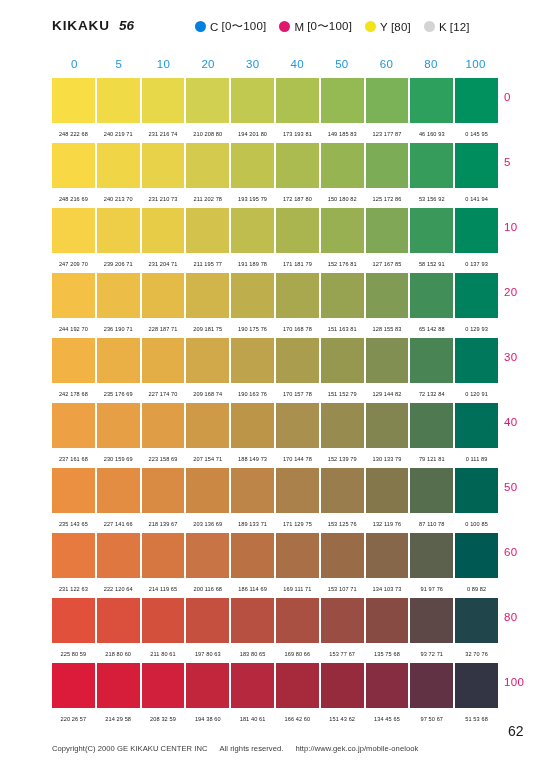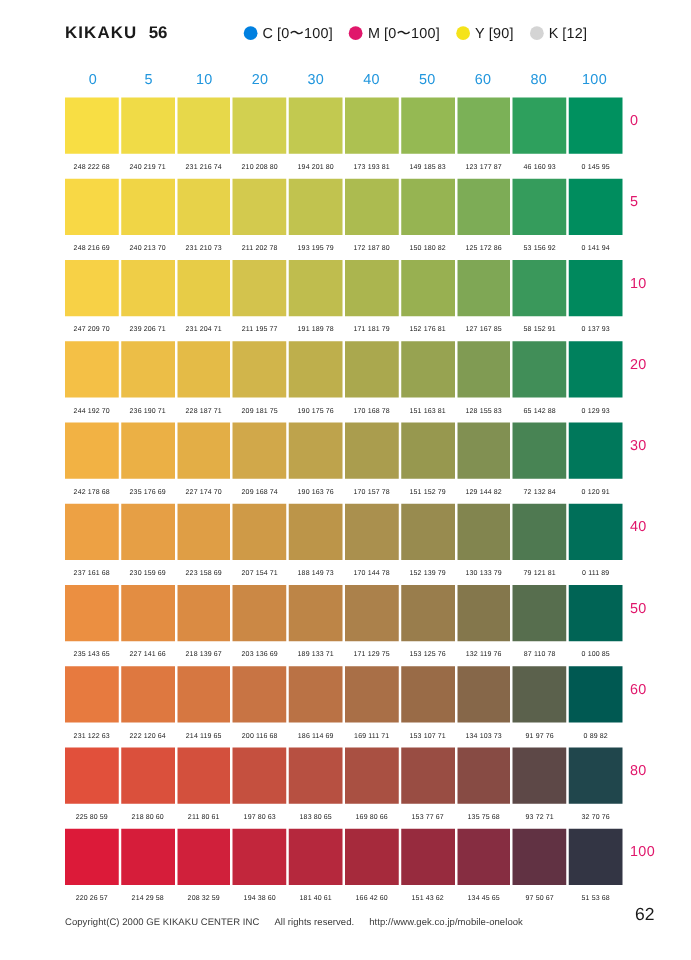--- a/index.html
+++ b/index.html
@@ -38,20 +38,21 @@
     top: 0;
     font-size: 13.5px;
     font-weight: bold;
     letter-spacing: 0.9px;
     color: #1a1a1a;
     white-space: nowrap;
   }
   #chart-title .num {
     margin-left: 9px;
     letter-spacing: 0px;
+    font-style: italic;
   }
   #legend {
     position: absolute;
     left: 195px;
     top: 1px;
     display: flex;
     align-items: center;
     gap: 13px;
   }
   .legend-item {
@@ -136,21 +137,21 @@
   #footer {
     position: absolute;
     left: 0;
     top: 728px;
     width: 553px;
     height: 20px;
   }
   #copyright {
     position: absolute;
     left: 52px;
-    top: 5px;
+    top: 16px;
     font-size: 7.6px;
     color: #3a3a3a;
     white-space: nowrap;
     letter-spacing: 0.05px;
   }
   #copyright .sep { display: inline-block; width: 12px; }
   #page-number {
     position: absolute;
     left: 508px;
     top: -5px;
@@ -175,21 +176,21 @@
           <span class="legend-label" style="margin-left: 3px;">[0〜100]</span>
         </div>
         <div class="legend-item">
           <span class="legend-dot" style="background: rgb(224, 23, 107);"></span>
           <span class="legend-label">M</span>
           <span class="legend-label" style="margin-left: 3px;">[0〜100]</span>
         </div>
         <div class="legend-item">
           <span class="legend-dot" style="background: rgb(245, 227, 26);"></span>
           <span class="legend-label">Y</span>
-          <span class="legend-label" style="margin-left: 3px;">[90]</span>
+          <span class="legend-label" style="margin-left: 3px;">[80]</span>
         </div>
         <div class="legend-item">
           <span class="legend-dot" style="background: rgb(212, 212, 212);"></span>
           <span class="legend-label">K</span>
           <span class="legend-label" style="margin-left: 3px;">[12]</span>
         </div>
       </div>
   </div>
 
   <div id="col-headers">

